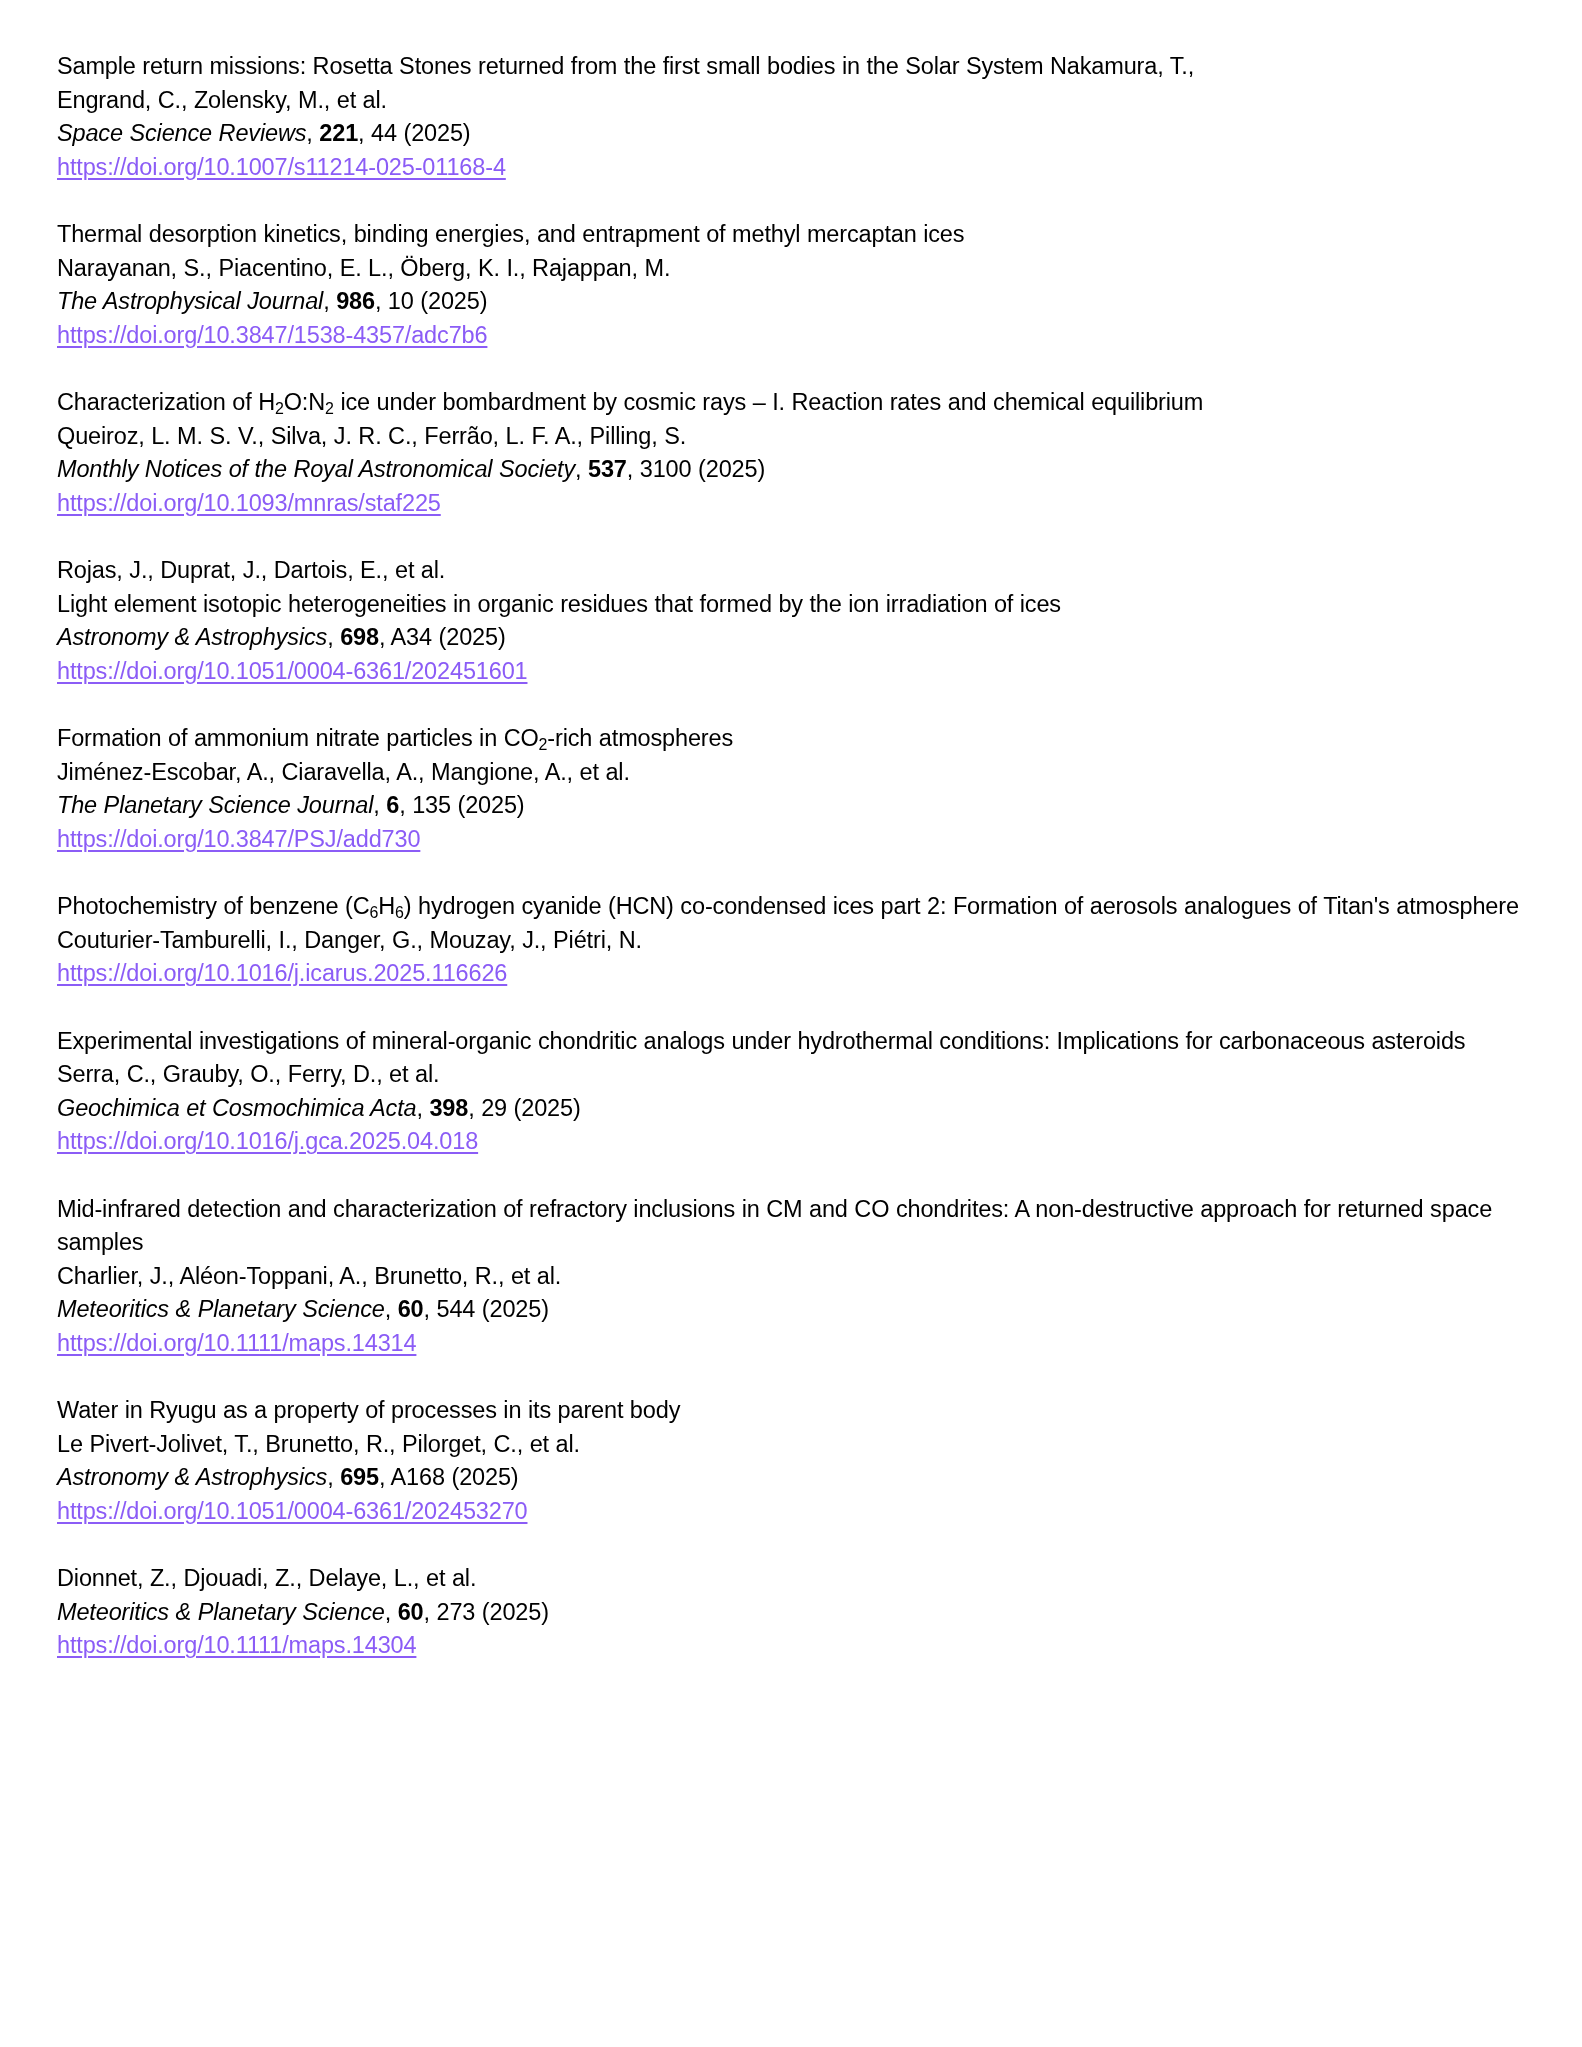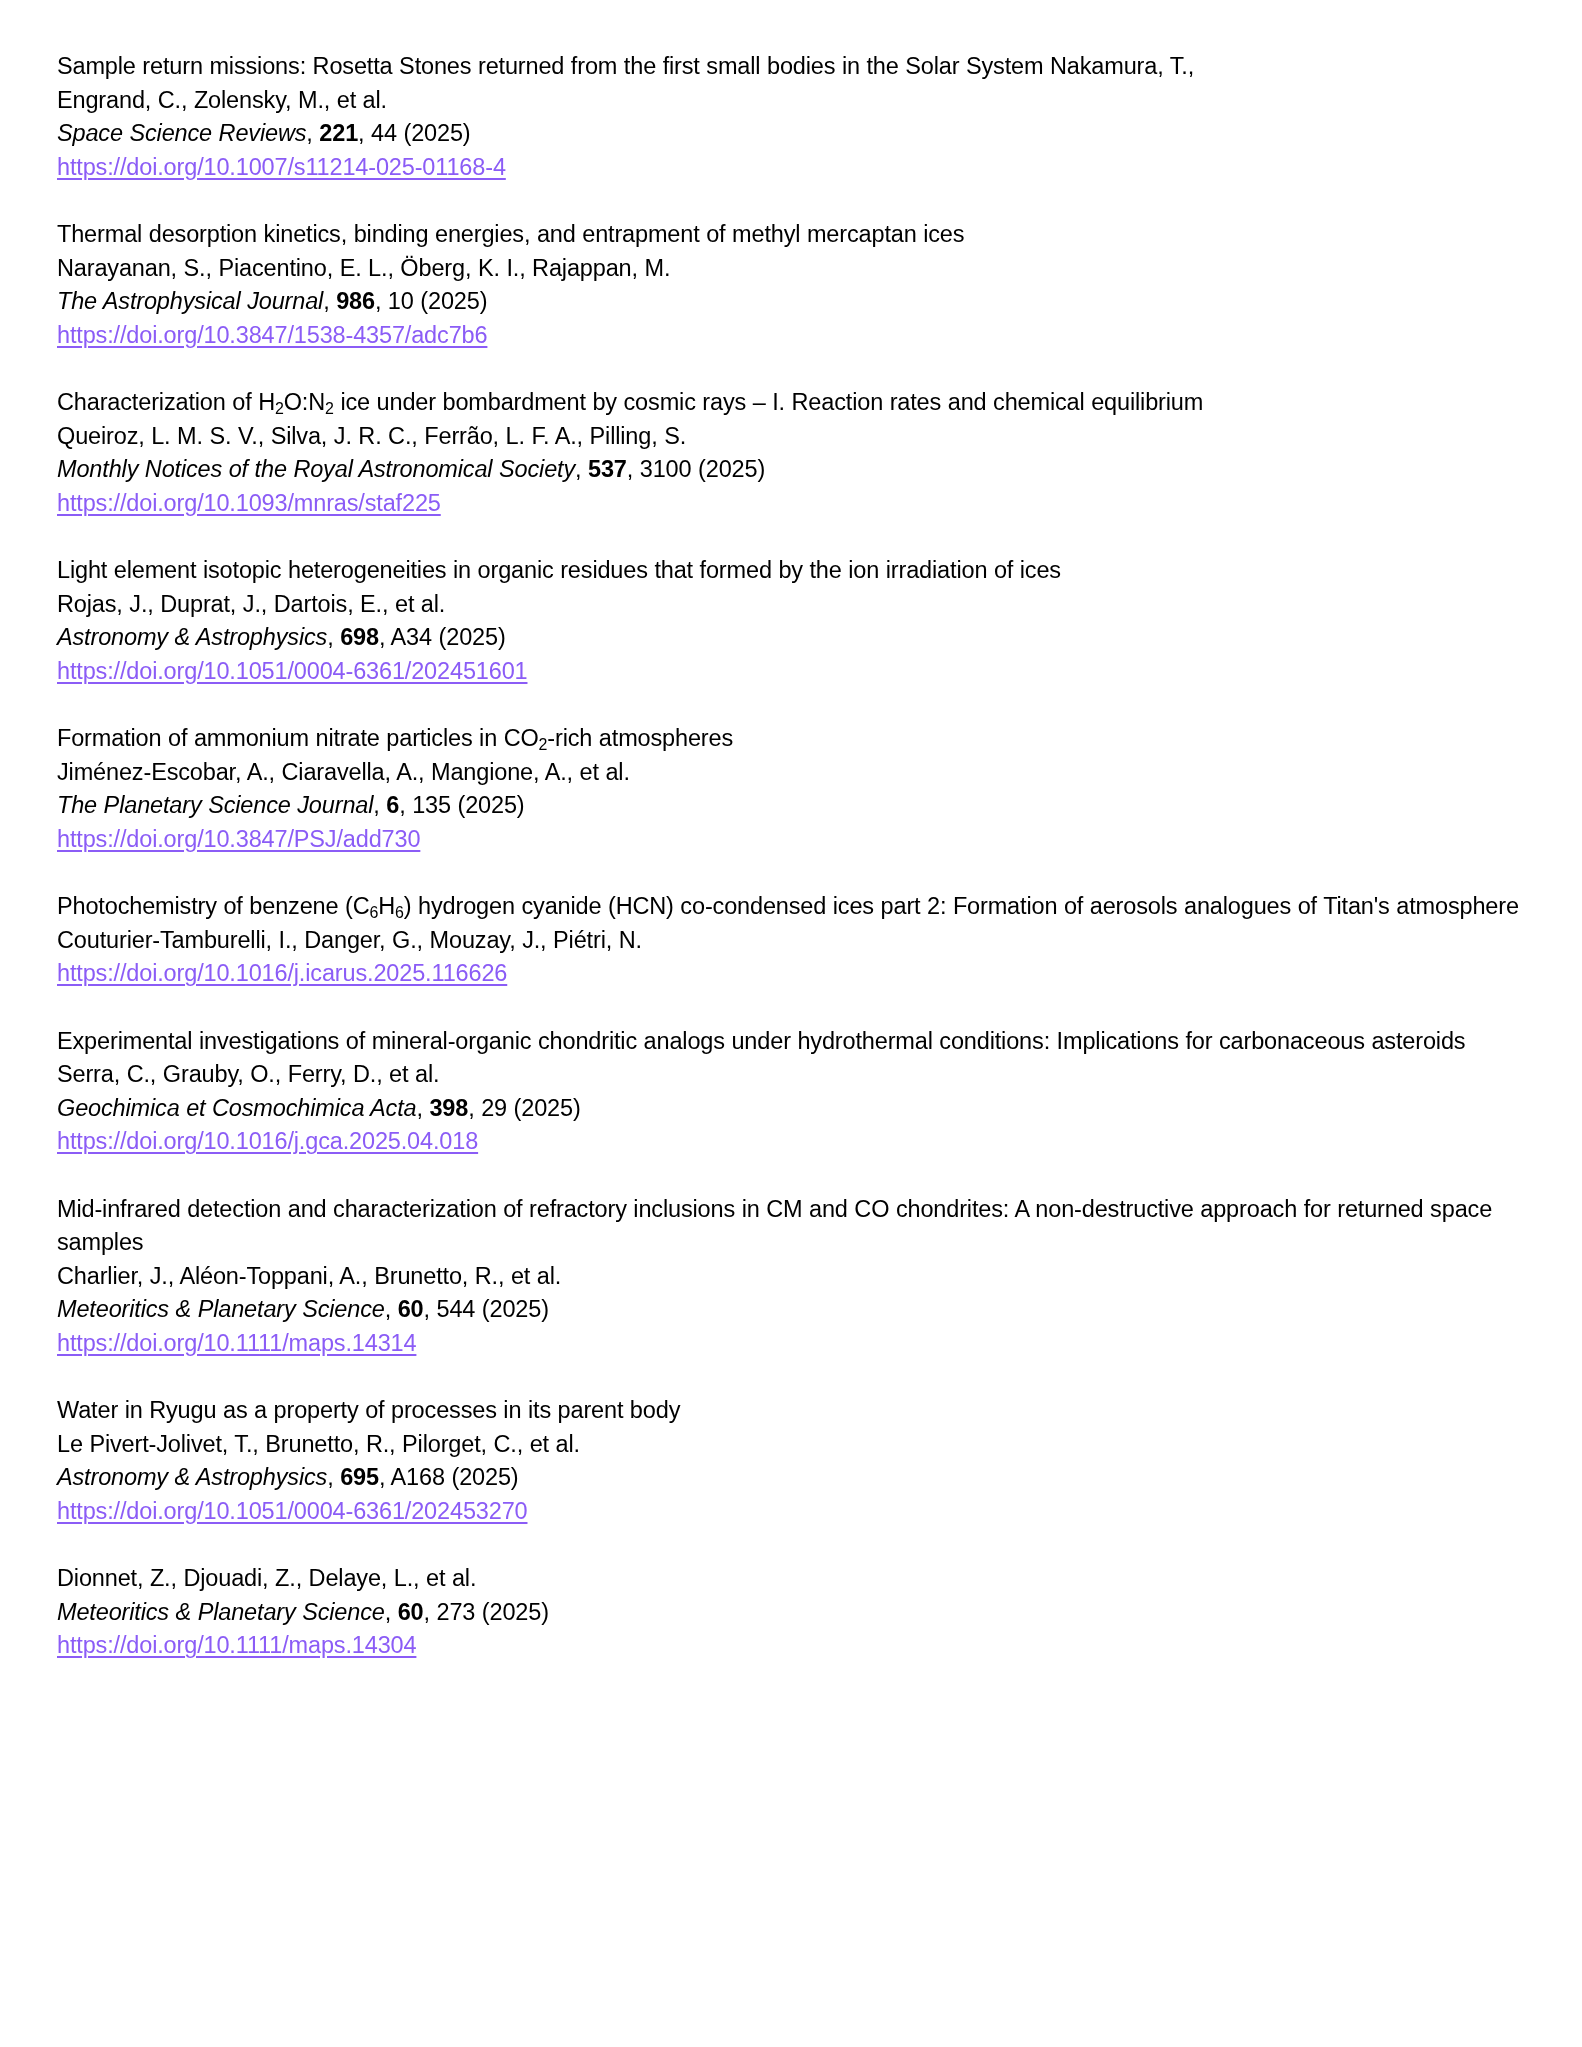--- a/index.html
+++ b/index.html
@@ -80,22 +80,22 @@
         <div class="ref-line ref-journal"><span class="jname">The Astrophysical Journal</span>, <span class="jvol">986</span>, <span>10</span> <span>(2025)</span></div>
         <div class="ref-line"><a class="ref-doi" href="#">https://doi.org/10.3847/1538-4357/adc7b6</a></div>
       </div>
       <div class="reference-entry">
         <div class="ref-line ref-title">Characterization of H<sub>2</sub>O:N<sub>2</sub> ice under bombardment by cosmic rays – I. Reaction rates and chemical equilibrium</div>
         <div class="ref-line ref-authors">Queiroz, L. M. S. V., Silva, J. R. C., Ferrão, L. F. A., Pilling, S.</div>
         <div class="ref-line ref-journal"><span class="jname">Monthly Notices of the Royal Astronomical Society</span>, <span class="jvol">537</span>, <span>3100</span> <span>(2025)</span></div>
         <div class="ref-line"><a class="ref-doi" href="#">https://doi.org/10.1093/mnras/staf225</a></div>
       </div>
       <div class="reference-entry">
+        <div class="ref-line ref-authors">Rojas, J., Duprat, J., Dartois, E., et al.</div>
         <div class="ref-line ref-title">Light element isotopic heterogeneities in organic residues that formed by the ion irradiation of ices</div>
-        <div class="ref-line ref-authors">Rojas, J., Duprat, J., Dartois, E., et al.</div>
         <div class="ref-line ref-journal"><span class="jname">Astronomy &amp; Astrophysics</span>, <span class="jvol">698</span>, <span>A34</span> <span>(2025)</span></div>
         <div class="ref-line"><a class="ref-doi" href="#">https://doi.org/10.1051/0004-6361/202451601</a></div>
       </div>
       <div class="reference-entry">
         <div class="ref-line ref-title">Formation of ammonium nitrate particles in CO<sub>2</sub>-rich atmospheres</div>
         <div class="ref-line ref-authors">Jiménez-Escobar, A., Ciaravella, A., Mangione, A., et al.</div>
         <div class="ref-line ref-journal"><span class="jname">The Planetary Science Journal</span>, <span class="jvol">6</span>, <span>135</span> <span>(2025)</span></div>
         <div class="ref-line"><a class="ref-doi" href="#">https://doi.org/10.3847/PSJ/add730</a></div>
       </div>
       <div class="reference-entry">

